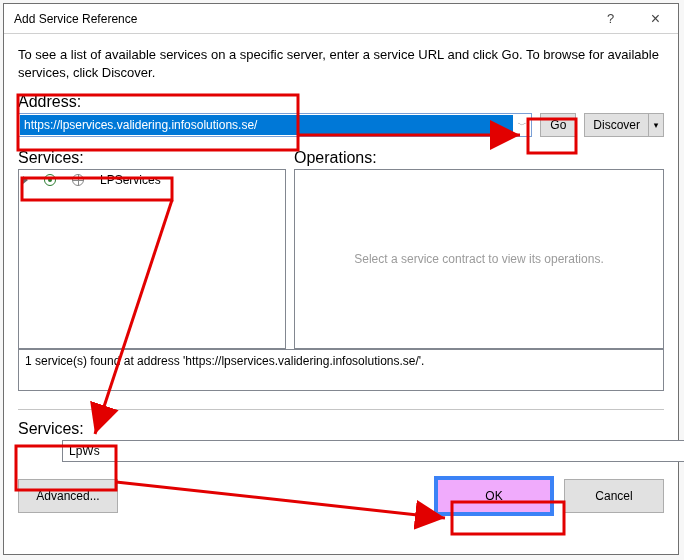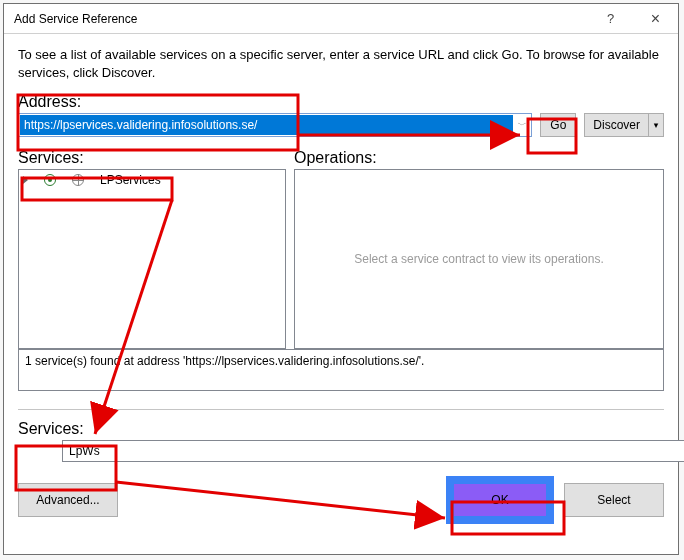--- a/index.html
+++ b/index.html
@@ -202,23 +202,23 @@
     margin-left: 44px;
   }
   .footer {
     margin-top: 14px;
     display: flex;
     align-items: center;
   }
   .footer .spacer { flex:1; }
   .btn.wide { width: 100px; }
   .btn.ok {
-    border: 8px solid #3b82f6;
-    background: #8b5cf6;
-    width: 108px;
+    border: 4px solid #3b82f6;
+    background: #f0abfc;
+    width: 120px;
   }
   .annot-svg {
     position: absolute;
     left: 0; top: 0;
     pointer-events: none;
   }
 </style>
 </head>
 <body>
 
@@ -273,21 +273,21 @@
     <hr class="hr">
 
     <div class="label">Services:</div>
     <input class="ns-input" readonly="" value="LpWs" style="">
 
     <div class="footer">
       <button class="btn wide">Advanced...</button>
       <span class="spacer"></span>
       <button class="btn ok">OK</button>
       <span style="width:10px"></span>
-      <button class="btn wide">Select</button>
+      <button class="btn wide">Cancel</button>
     </div>
 
   </div>
 </div>
 
 <svg class="annot-svg" width="684" height="560">
   <defs>
     <marker id="ah" markerWidth="12" markerHeight="12" refX="10" refY="5" orient="auto">
       <path d="M0,0 L10,5 L0,10 Z" fill="#e20000"></path>
     </marker>

